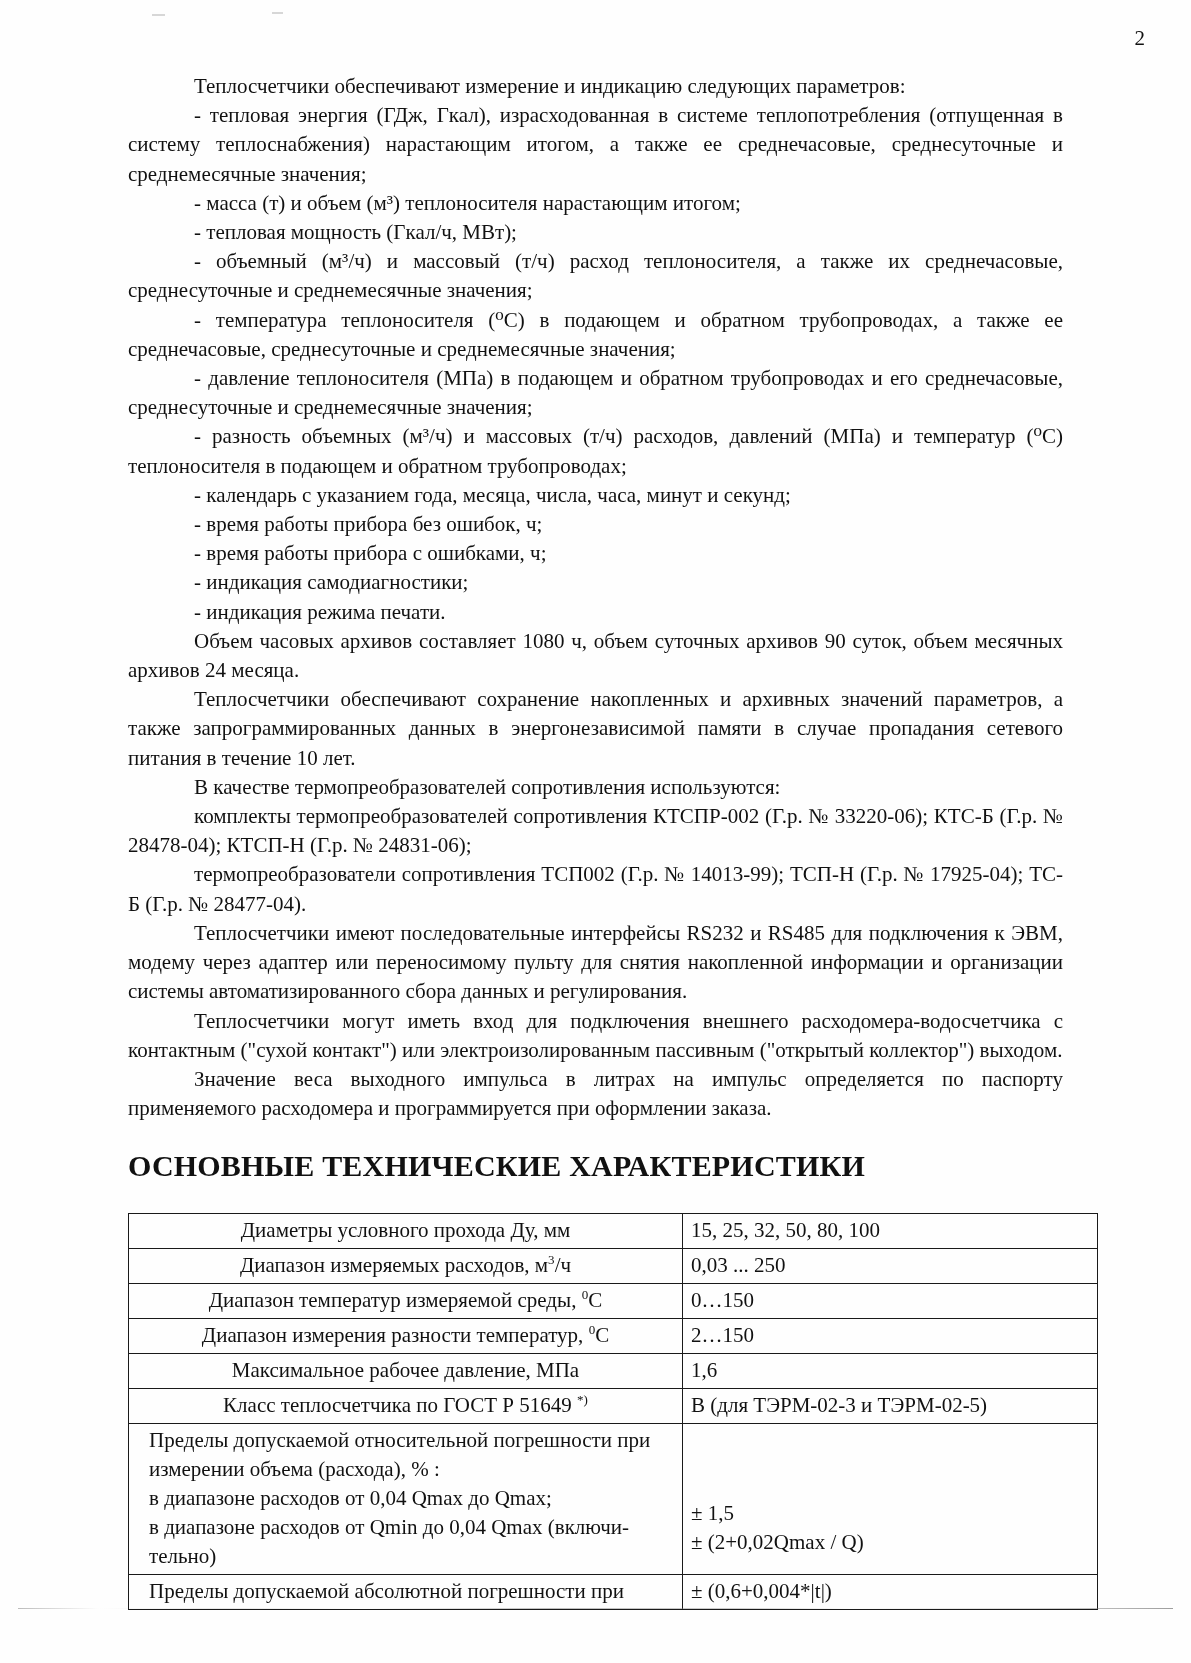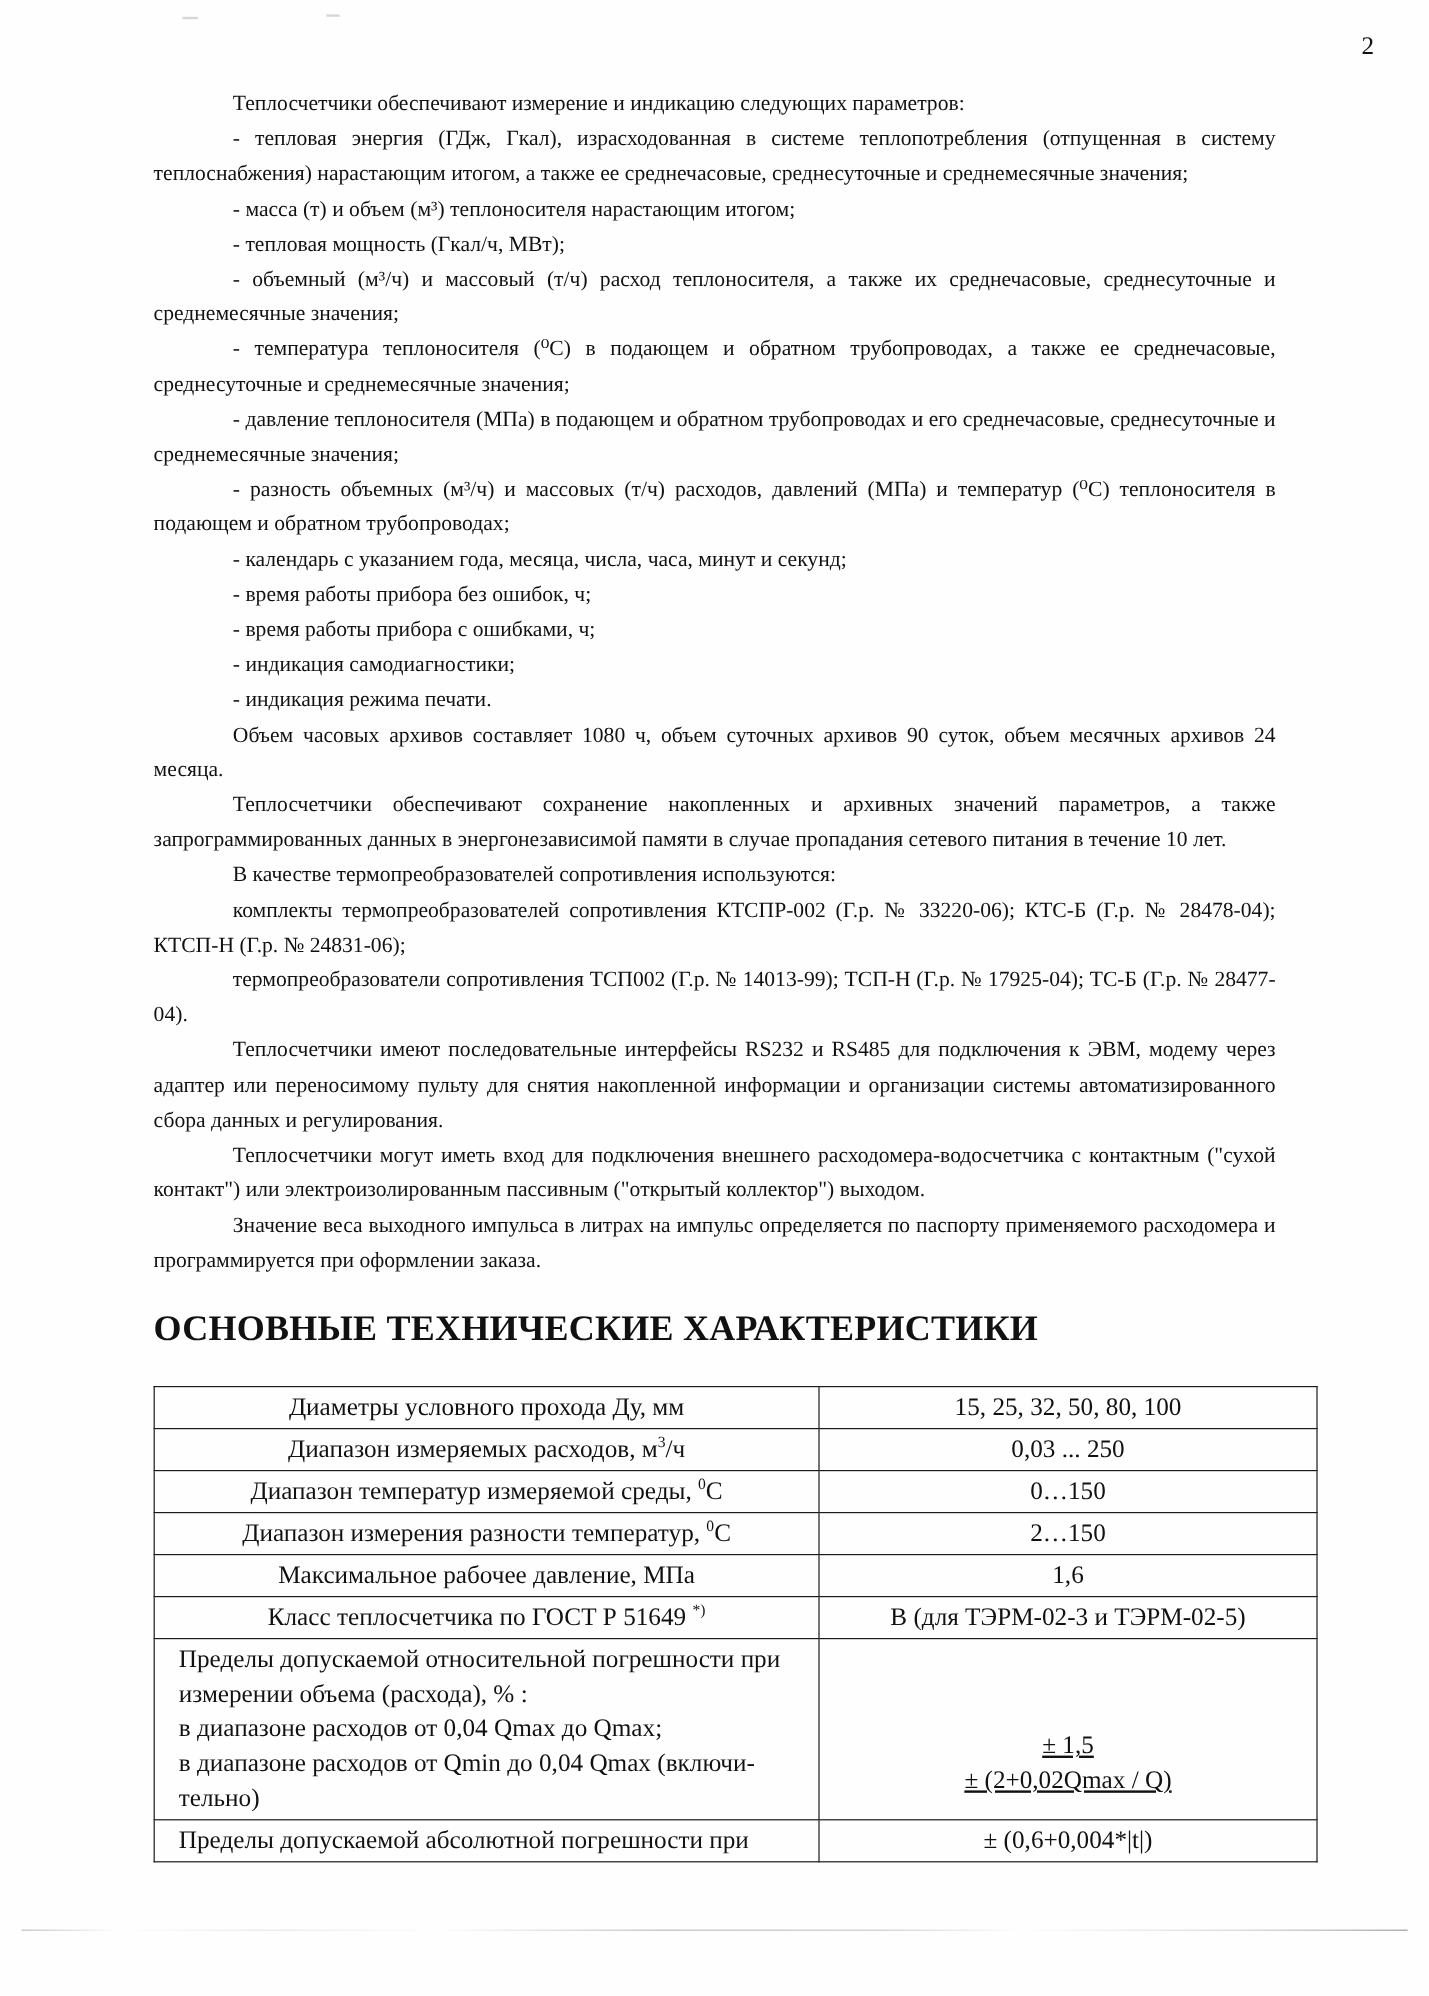--- a/index.html
+++ b/index.html
@@ -52,21 +52,21 @@
 
   .content {
     position: absolute;
     left: 128px;
     top: 72px;
     width: 935px;
   }
 
   p.body-text {
     margin: 0;
-    font-size: 18px;
+    font-size: 21px;
     line-height: 29.2px;
     text-align: justify;
     text-indent: 66px;
     hyphens: manual;
   }
 
   
   p.body-text.item { text-indent: 66px; }
 
   sup {
@@ -101,24 +101,23 @@
   table.spec-table td.param {
     width: 537px;
     text-align: center;
   }
   table.spec-table td.param.justify {
     text-align: justify;
     text-align-last: left;
   }
   table.spec-table td.value {
     width: 398px;
-    text-align: center;
     vertical-align: middle;
   }
-  td.value .val-line { display: block; text-decoration: underline; }
+  td.value .val-line { display: block; }
   td.value .val-pad-top { padding-top: 58px; }
 
   .cell-lines span { display: block; margin-left: 12px; }
 </style>
 </head>
 <body>
 
 <div class="page">
 
   <div class="scan-mark m1"></div>

